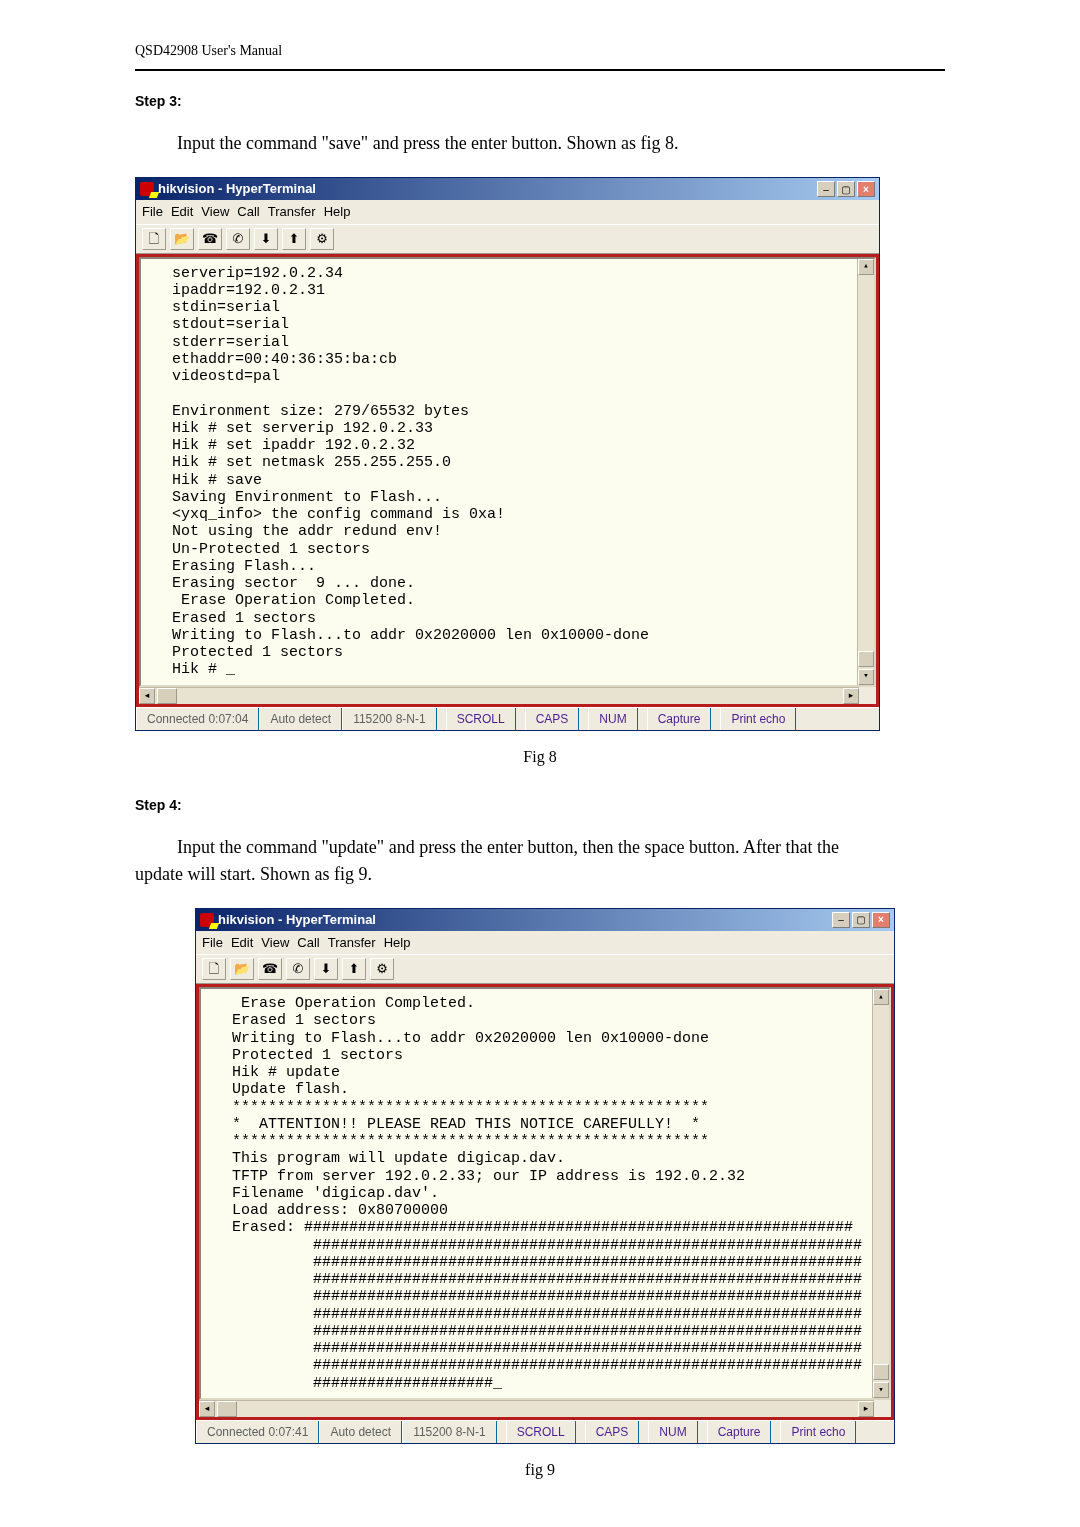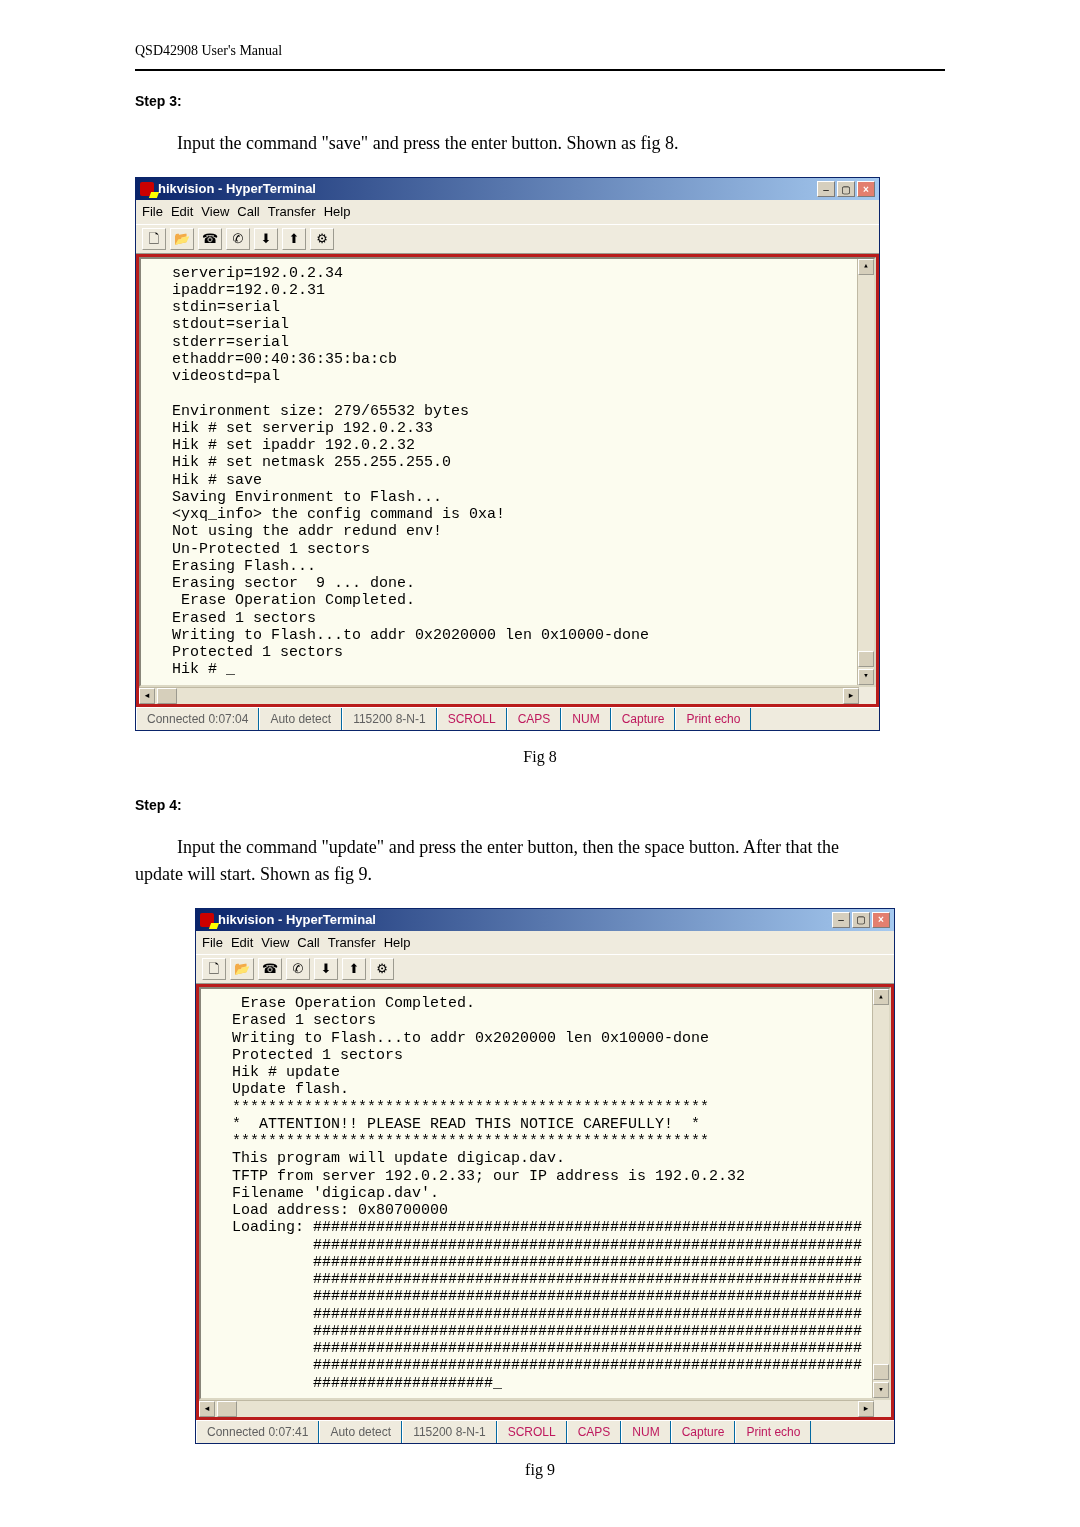--- a/index.html
+++ b/index.html
@@ -188,21 +188,21 @@
       border-top: 1px solid #fff;
       font-size: 12px;
       color: #555;
     }
     .status-cell {
       padding: 2px 10px;
       border-right: 1px solid #0369a1;
       border-left: 1px solid #fff;
       white-space: nowrap;
     }
-    .status-cell.dim { color: #be185d; }
+    .status-cell.dim { color: #4c1d95; margin-left: 9px; }
     .status-cell.conn { color: #606060; }
     .hash { letter-spacing: 0px; }
     .attn-stars { color: #000; }
   </style>
 </head>
 <body>
 
 <div class="header-title">QSD42908 User's Manual</div>
 <div class="header-line"></div>
 
@@ -328,21 +328,21 @@
 Protected 1 sectors
 Hik # update
 Update flash.</span>
 <span class="attn-stars">*****************************************************</span>
 <span>*  ATTENTION!! PLEASE READ THIS NOTICE CAREFULLY!  *</span>
 <span class="attn-stars">*****************************************************</span><span>
 This program will update digicap.dav.
 TFTP from server 192.0.2.33; our IP address is 192.0.2.32
 Filename 'digicap.dav'.
 Load address: 0x80700000</span>
-<span>Loading: </span><span class="hash">#############################################################</span>
+<span>Erased: </span><span class="hash">#############################################################</span>
 <span class="hash">         #############################################################</span>
 <span class="hash">         #############################################################</span>
 <span class="hash">         #############################################################</span>
 <span class="hash">         #############################################################</span>
 <span class="hash">         #############################################################</span>
 <span class="hash">         #############################################################</span>
 <span class="hash">         #############################################################</span>
 <span class="hash">         #############################################################</span>
 <span class="hash">         ####################_</span><div class="vbar"><div class="arrow-top">▴</div><div class="thumb"></div><div class="arrow-bot">▾</div></div></div>
     <div class="hbar-row">

